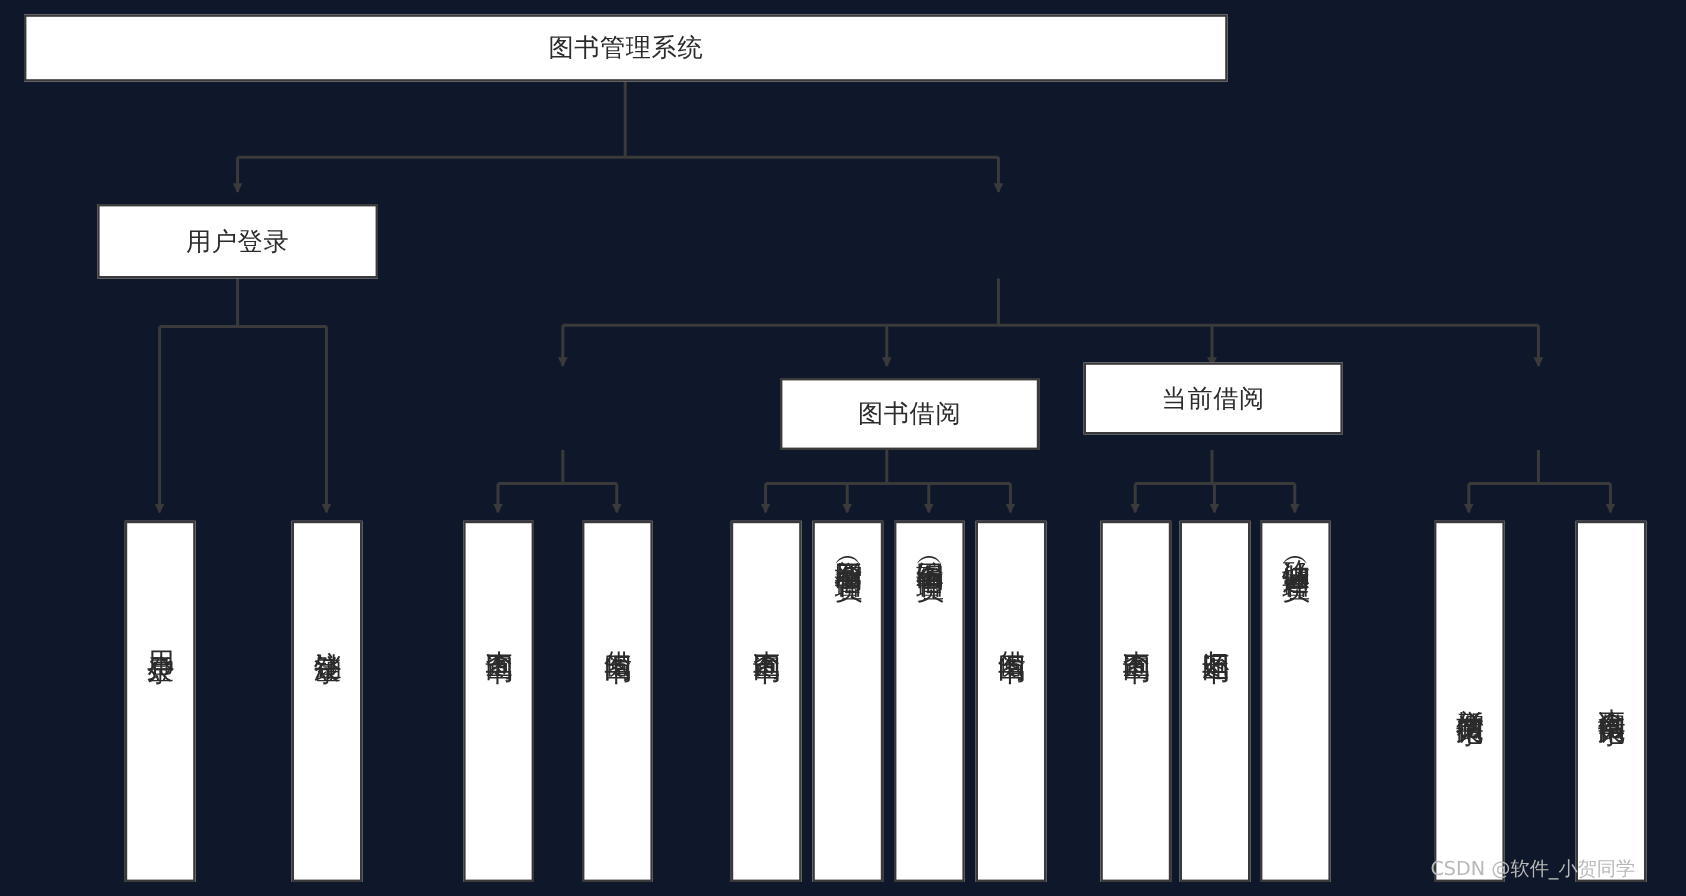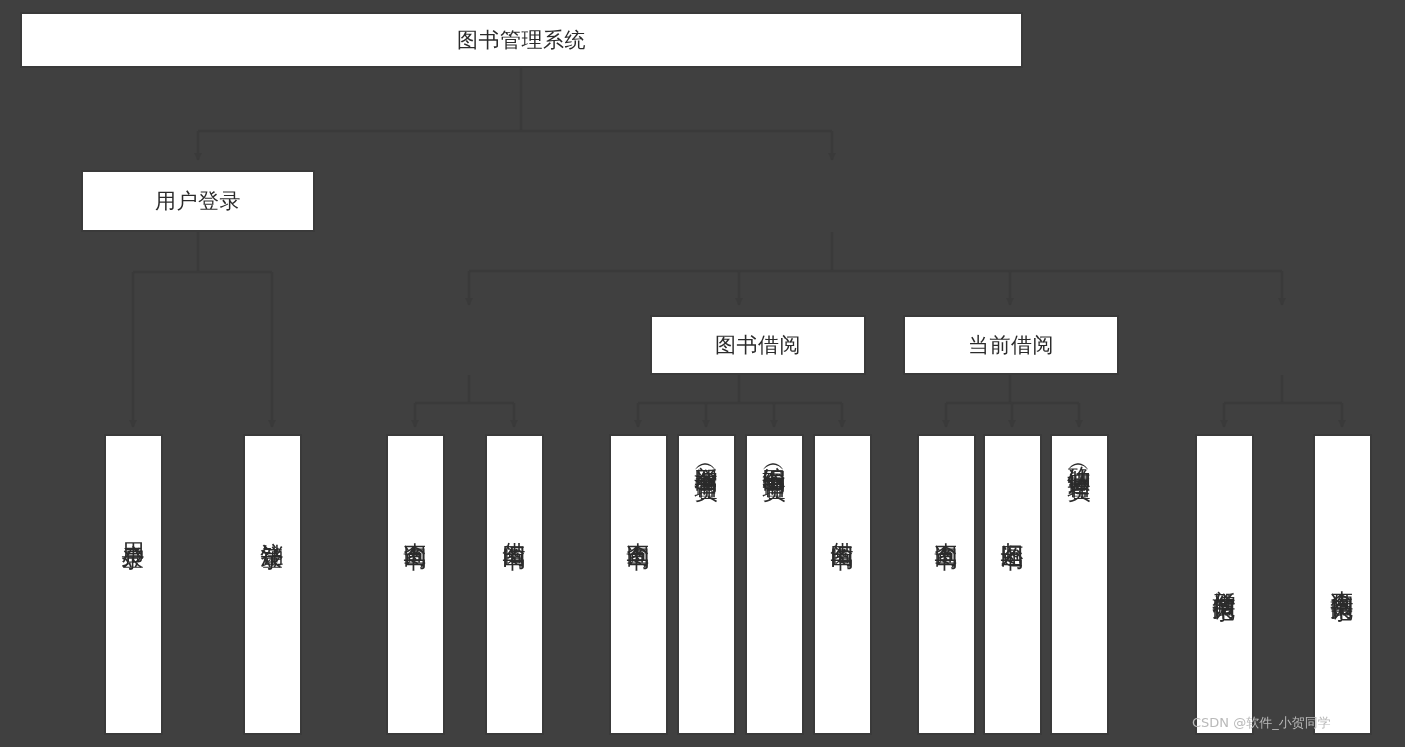--- a/index.html
+++ b/index.html
@@ -7,21 +7,21 @@
     padding: 0;
     background: #ffffff;
   }
   body {
     font-family: "DejaVu Sans", "Liberation Sans", sans-serif;
   }
   #stage {
     position: relative;
     width: 1405px;
     height: 747px;
-    background: #404040;
+    background: #0f172a;
     overflow: hidden;
   }
   svg#edges {
     position: absolute;
     left: 0;
     top: 0;
     width: 1405px;
     height: 747px;
   }
   .node {
@@ -62,21 +62,21 @@
   }
   .node.vert.midshort .label {
     padding-top: 130px;
   }
   .node.vert.topalign .label {
     padding-top: 6px;
   }
   .watermark {
     position: absolute;
     color: #b9b9b9;
-    font-size: 13px;
+    font-size: 16px;
     white-space: nowrap;
     z-index: 5;
     font-family: "DejaVu Sans", "Liberation Sans", sans-serif;
   }
 </style>
 </head>
 <body>
 
 <div id="stage">
 
@@ -134,21 +134,21 @@
     <span class="label">图书管理系统</span>
   </div>
 
   <div class="node horiz" style="left:81px; top:170px; width:234px; height:62px;">
     <span class="label">用户登录</span>
   </div>
 
   <div class="node horiz" style="left:633px; top:315px; width:216px; height:60px;margin-left:17px;">
     <span class="label">图书借阅</span>
   </div>
-  <div class="node horiz" style="left:903px; top:315px; width:216px; height:60px;">
+  <div class="node horiz" style="left:903px; top:302px; width:216px; height:60px;">
     <span class="label">当前借阅</span>
   </div>
 
   <div class="node vert mid" style="left:104px; top:434px; width:59px; height:301px;">
     <span class="label">用户登录</span>
   </div>
   <div class="node vert mid" style="left:243px; top:434px; width:59px; height:301px;">
     <span class="label">注销登录</span>
   </div>
 

